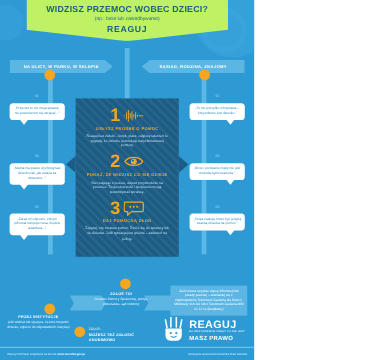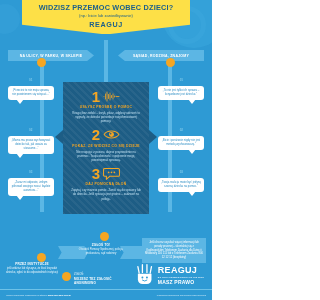--- a/index.html
+++ b/index.html
@@ -23,21 +23,21 @@
   }
   .deco-ring {
     position: absolute;
     border-radius: 50%;
     border: 5px solid #3ba7dd;
     opacity: .5;
   }
   
   .header {
     position: absolute; left: 22px; top: 0; width: 168px;
-    background: #fde047;
+    background: #bef264;
     padding: 4px 4px 5px;
     text-align: center;
     clip-path: polygon(0 0,100% 0,100% 72%,50% 100%,0 72%);
   }
   .header h1 {
     font-size: 7.3px; font-weight: bold; color: #1c5f8a;
     letter-spacing: .2px; line-height: 1.15;
   }
   .header .sub {
     font-size: 4.1px; color: #1c5f8a; margin-top: 1px;

